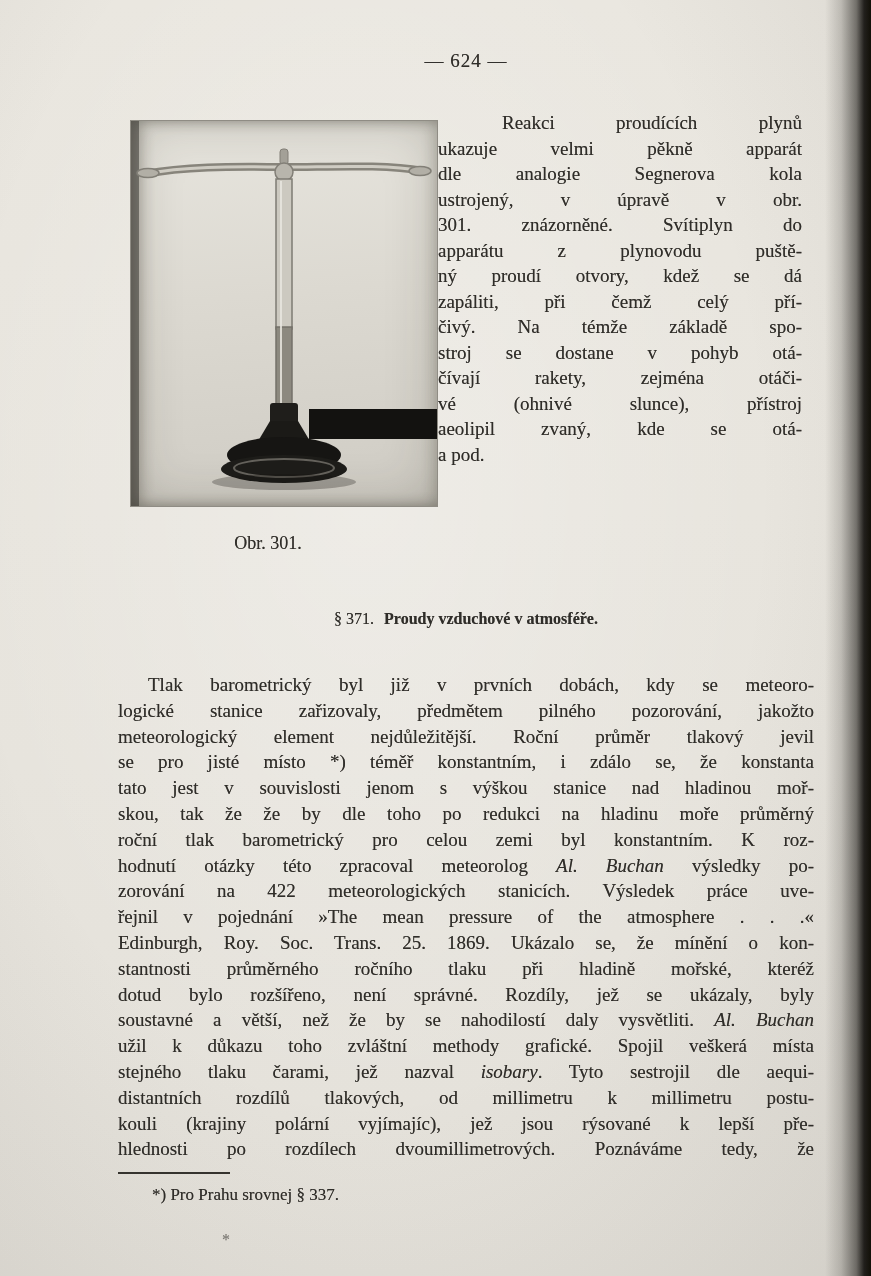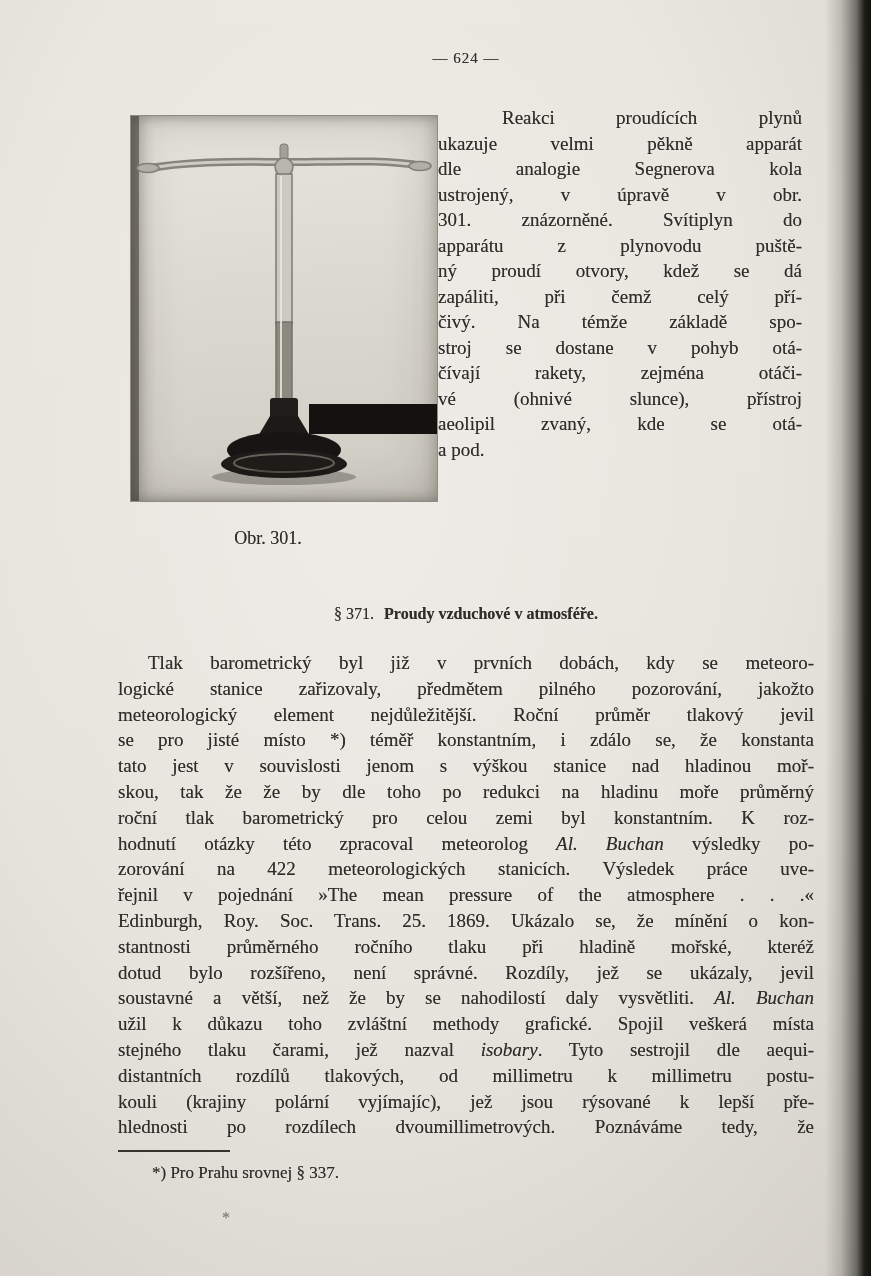--- a/index.html
+++ b/index.html
@@ -25,21 +25,21 @@
       rgba(18,16,13,0.92) 85%,
       #121008 100%);
     pointer-events: none;
   }
   .page {
     position: absolute; left: 118px; top: 0; width: 696px;
   }
   .pagenum {
     margin-top: 50px;
     text-align: center;
-    font-size: 15px;
+    font-size: 19px;
     letter-spacing: 1px;
   }
   .figrow {
     display: flex;
     margin-top: 36px;
     align-items: flex-start;
   }
   figure { margin: 12px; width: 276px; flex: 0 0 auto; }
   .photo {
     width: 306px; height: 385px;
@@ -73,21 +73,21 @@
   .iline.first { text-indent: 64px; }
   .iline.last, .bline.last-left { text-align-last: left; }
   .heading {
     margin: 44px 0 0 0;
     text-align: center;
     font-size: 16px;
     font-weight: 400;
   }
   .heading .ttl { font-weight: 700; margin-left: 6px; }
   .bodytext {
-    margin-top: 27px;
+    margin-top: 44px;
     font-size: 19px;
     line-height: 25.8px;
   }
   .bline.first { text-indent: 30px; }
   .it { font-style: italic; }
   .fnrule {
     margin-top: 10px;
     width: 112px;
     border-top: 2px solid #35332e;
   }
@@ -181,21 +181,21 @@
     <div class="bline"><span>meteorologický element nejdůležitější. Roční průměr tlakový jevil</span></div>
     <div class="bline"><span>se pro jisté místo *) téměř konstantním, i zdálo se, že konstanta</span></div>
     <div class="bline"><span>tato jest v souvislosti jenom s výškou stanice nad hladinou moř-</span></div>
     <div class="bline"><span>skou, tak že že by dle toho po redukci na hladinu moře průměrný</span></div>
     <div class="bline"><span>roční tlak barometrický pro celou zemi byl konstantním. K roz-</span></div>
     <div class="bline"><span>hodnutí otázky této zpracoval meteorolog </span><span class="it">Al. Buchan</span><span> výsledky po-</span></div>
     <div class="bline"><span>zorování na 422 meteorologických stanicích. Výsledek práce uve-</span></div>
     <div class="bline"><span>řejnil v pojednání »The mean pressure of the atmosphere . . .«</span></div>
     <div class="bline"><span>Edinburgh, Roy. Soc. Trans. 25. 1869. Ukázalo se, že mínění o kon-</span></div>
     <div class="bline"><span>stantnosti průměrného ročního tlaku při hladině mořské, kteréž</span></div>
-    <div class="bline"><span>dotud bylo rozšířeno, není správné. Rozdíly, jež se ukázaly, jevil</span></div>
+    <div class="bline"><span>dotud bylo rozšířeno, není správné. Rozdíly, jež se ukázaly, byly</span></div>
     <div class="bline"><span>soustavné a větší, než že by se nahodilostí daly vysvětliti. </span><span class="it">Al. Buchan</span></div>
     <div class="bline"><span>užil k důkazu toho zvláštní methody grafické. Spojil veškerá místa</span></div>
     <div class="bline"><span>stejného tlaku čarami, jež nazval </span><span class="it">isobary</span><span>. Tyto sestrojil dle aequi-</span></div>
     <div class="bline"><span>distantních rozdílů tlakových, od millimetru k millimetru postu-</span></div>
     <div class="bline"><span>kouli (krajiny polární vyjímajíc), jež jsou rýsované k lepší pře-</span></div>
     <div class="bline"><span>hlednosti po rozdílech dvoumillimetrových. Poznáváme tedy, že</span></div>
   </div>
 
   <div class="fnrule"></div>
   <div class="footnote">*) Pro Prahu srovnej § 337.</div>

